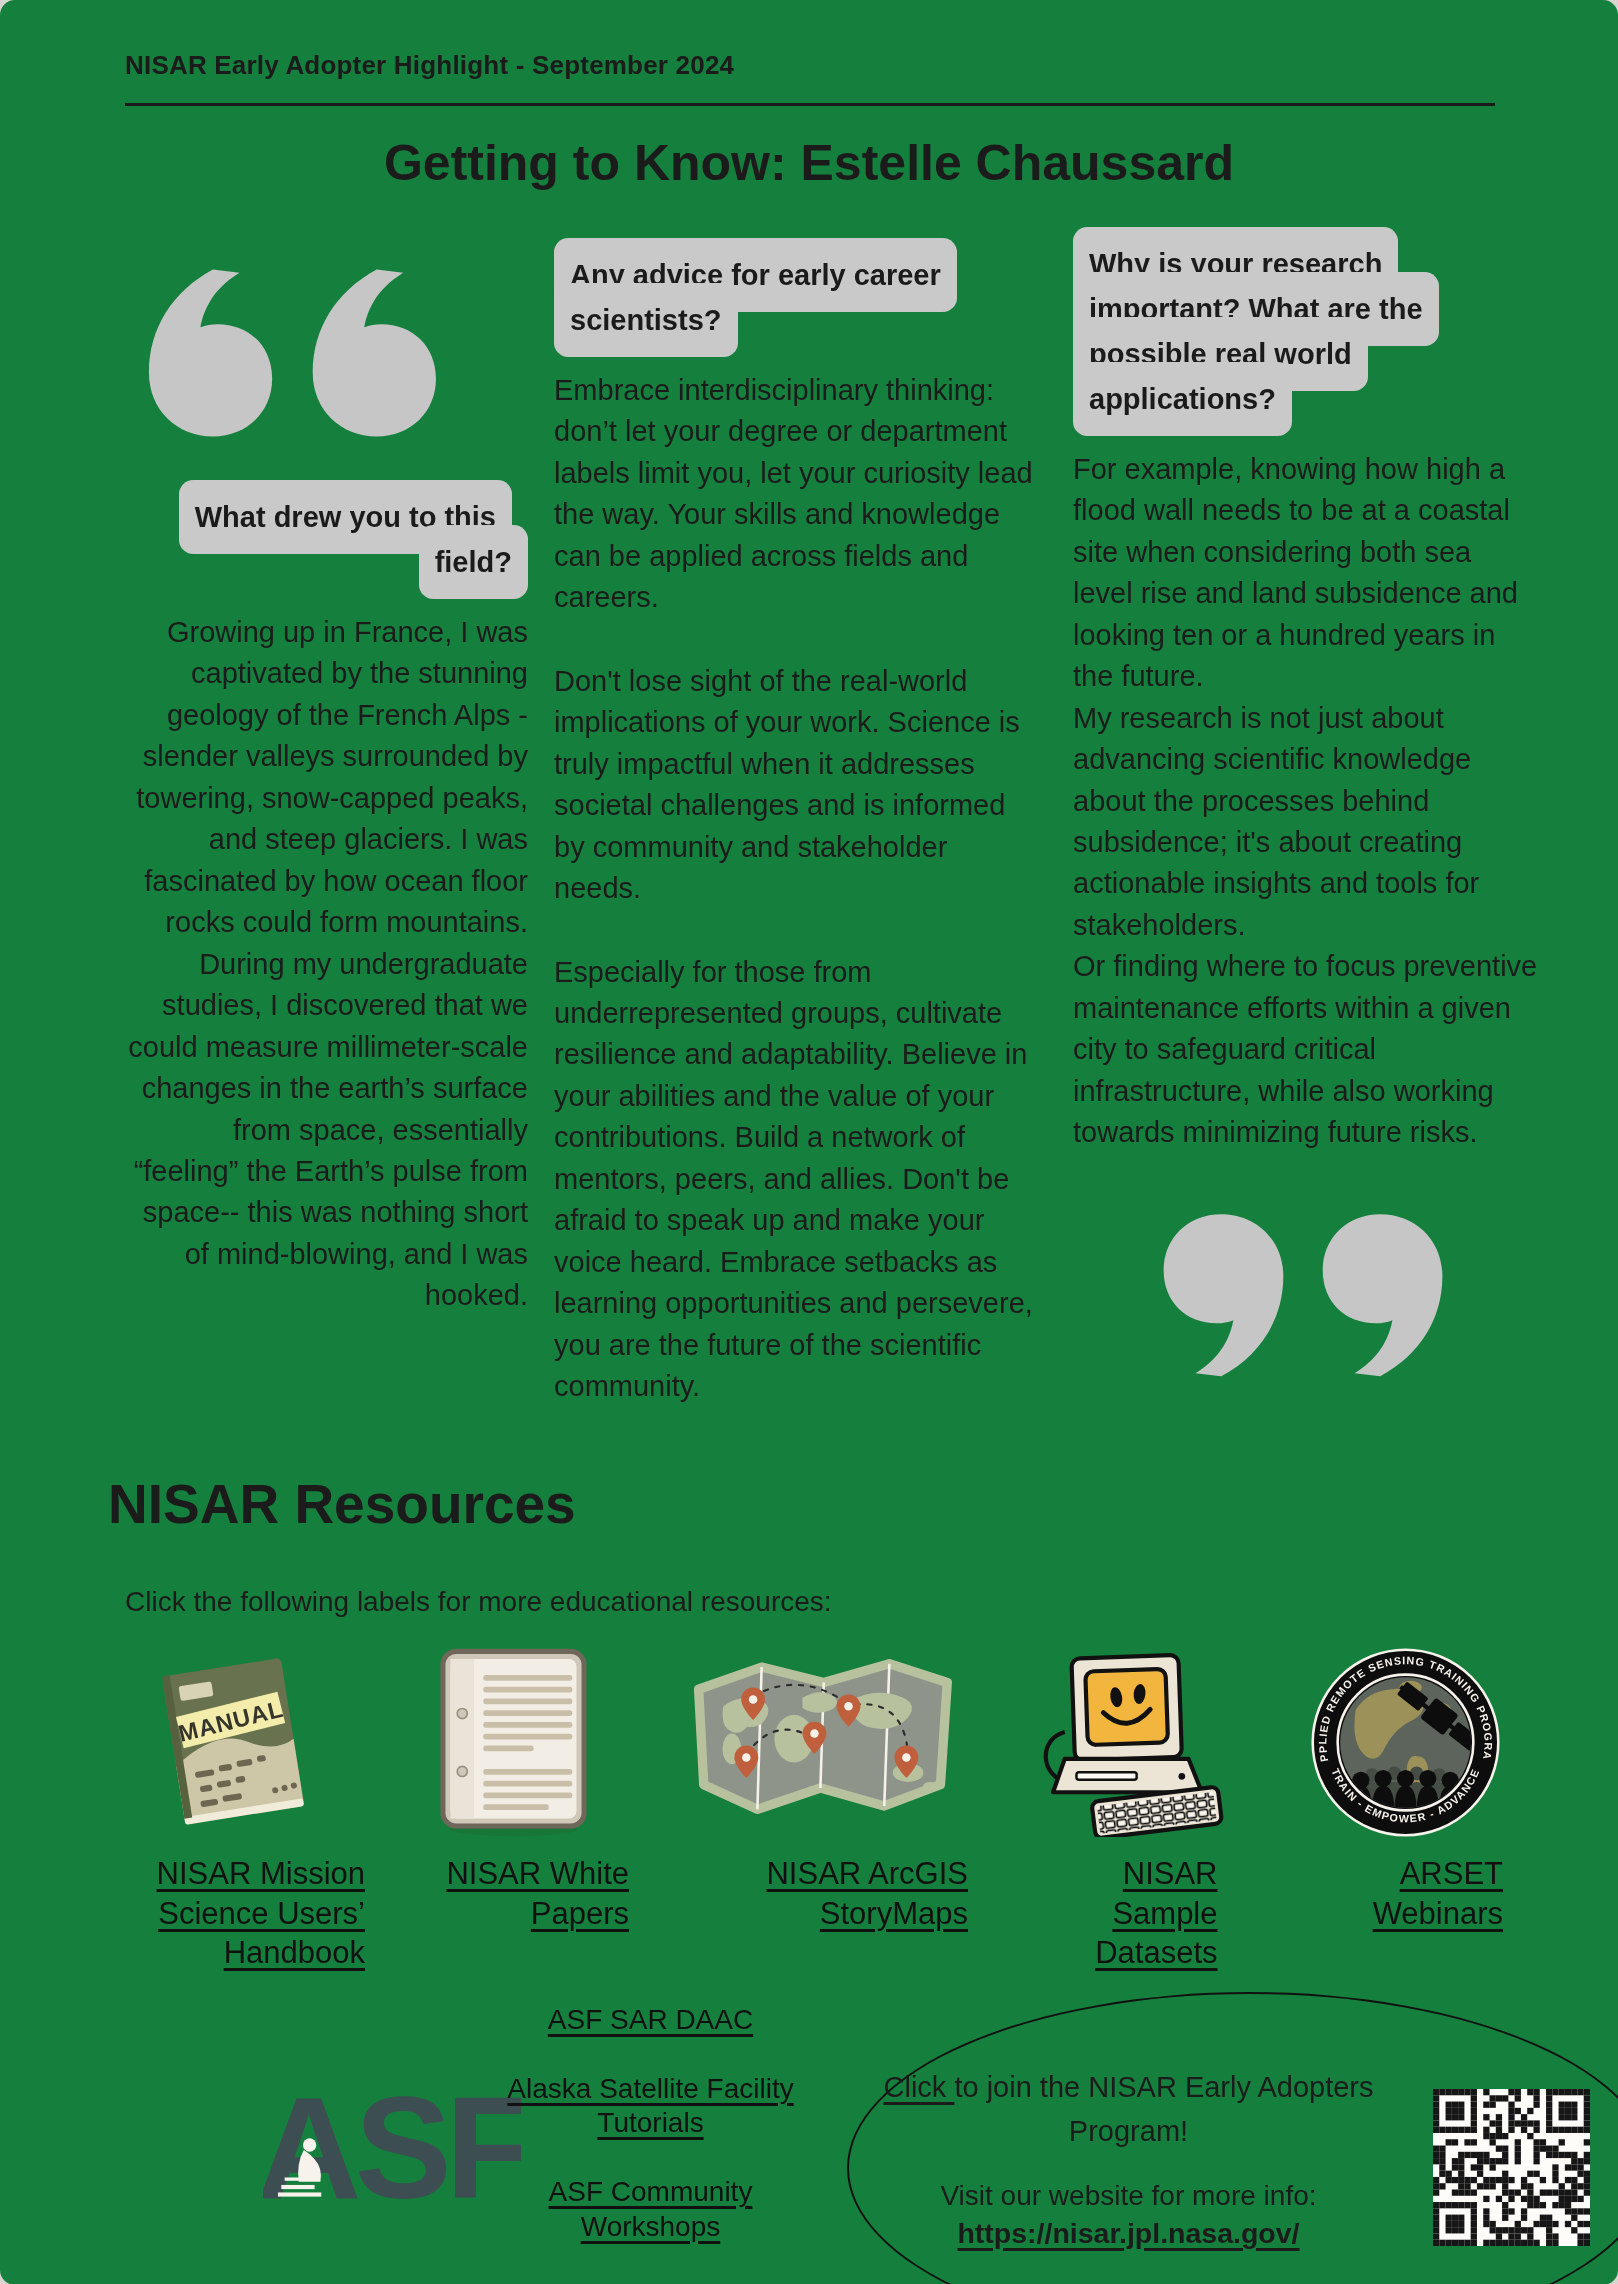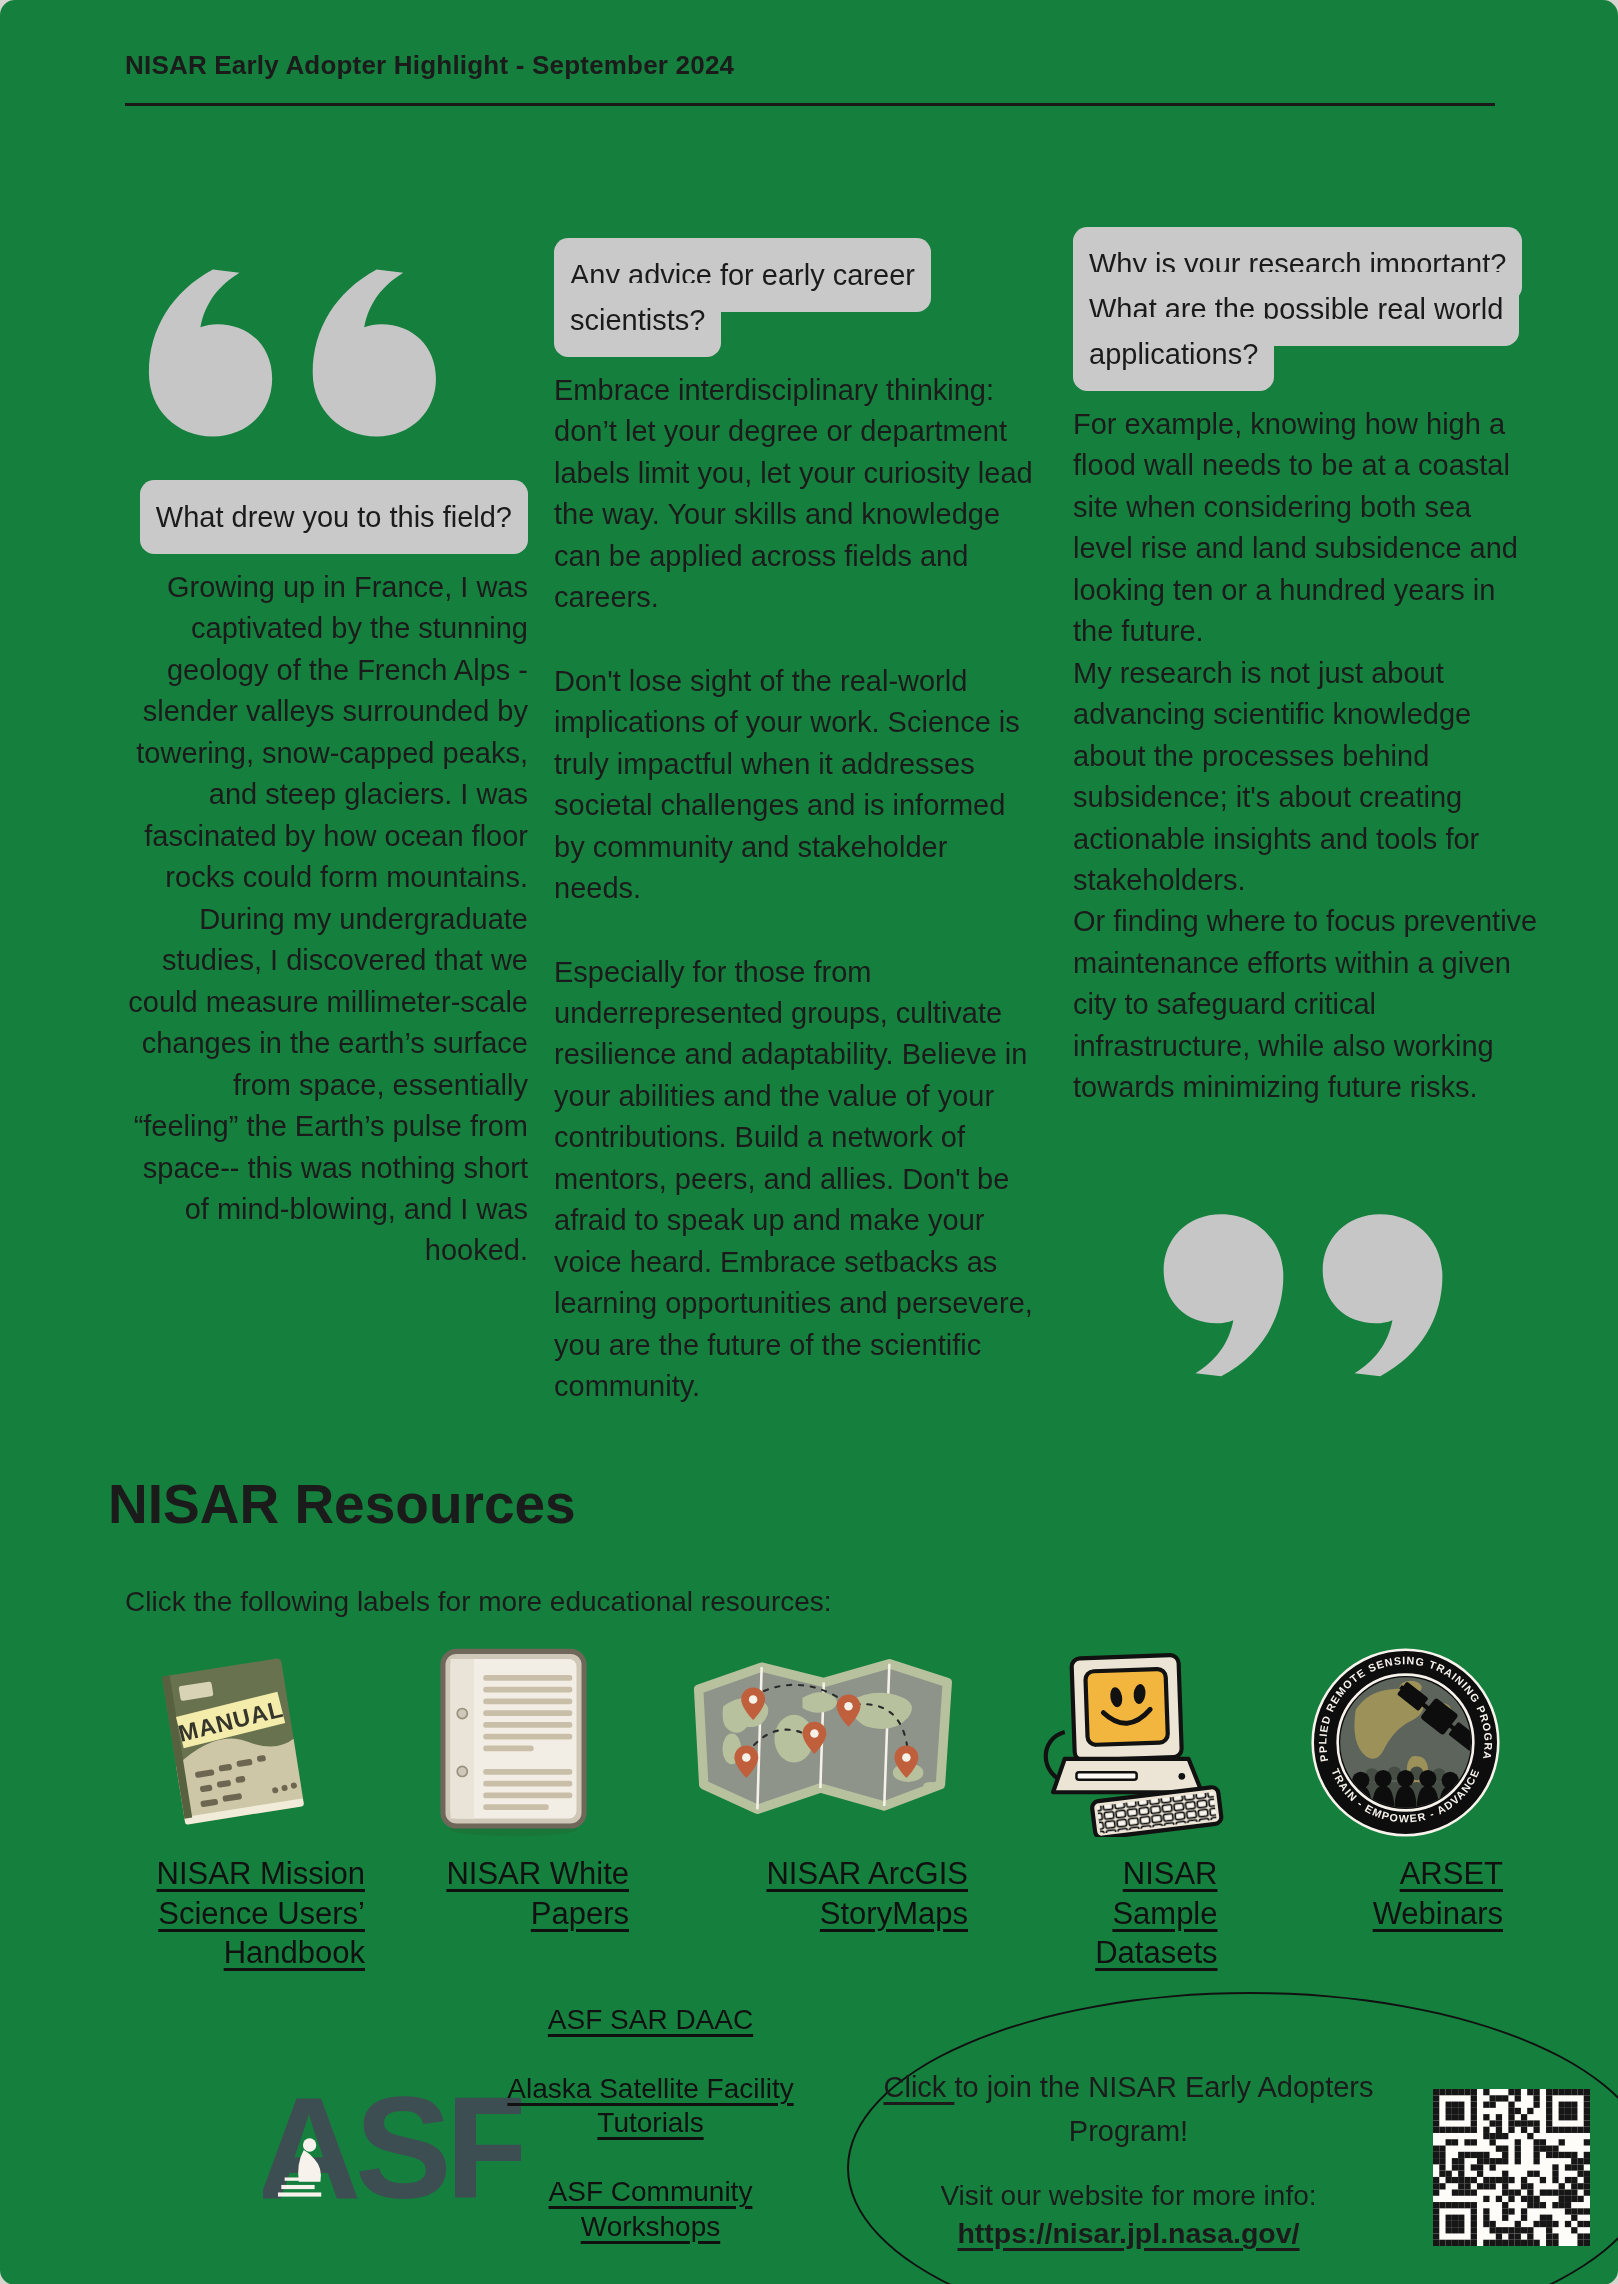--- a/index.html
+++ b/index.html
@@ -12,21 +12,21 @@
   .header-text{position:absolute;left:125px;top:50px;font-size:26px;font-weight:bold;letter-spacing:0.2px;}
   .header-rule{position:absolute;left:125px;top:103px;width:1370px;height:2.7px;background:#1a1a1a;}
   .page-title{position:absolute;left:0;top:134px;width:1618px;text-align:center;font-size:50px;font-weight:bold;}
   
   .bigquote{position:absolute;}
   .bigquote svg{display:block;}
   
   .qa-col{position:absolute;font-size:29px;line-height:1.43;}
   .chip{
     display:inline;background:#c9c9c9;border-radius:14.3px;padding:21px 16px;
-    font-size:29px;font-weight:normal;line-height:1.55;
+    font-size:29px;font-weight:bold;line-height:1.55;
     -webkit-box-decoration-break:clone;box-decoration-break:clone;
   }
   .chip-wrap{margin-bottom:27px;}
   .para{margin:0;}
   .para.gap{margin-bottom:42px;}
   
   .res-heading{position:absolute;left:108px;top:1472px;font-size:55px;font-weight:bold;
     text-decoration-thickness:5.3px;text-underline-offset:10.7px;}
   .res-sub{position:absolute;left:125px;top:1586px;font-size:28px;}
   .res-item{position:absolute;top:1644px;display:flex;flex-direction:column;align-items:center;}
@@ -53,20 +53,21 @@
   .qr{position:absolute;left:1433px;top:2089px;width:157px;height:157px;background:#fdfcf9;}
   .qr svg{display:block;width:157px;height:157px;}
 </style>
 </head>
 <body>
 
 <div class="page">
 
   <div class="header-text">NISAR Early Adopter Highlight - September 2024</div>
   <div class="header-rule"></div>
+  <div class="page-title">Getting to Know: Estelle Chaussard</div>
 
   <div class="bigquote" style="left:138px;top:239px;">
     <svg width="312" height="239" viewBox="0 0 400 240" fill="#c6c6c6">
       <path d="M96 6 C 44 34 14 82 14 138 C 14 186 50 220 96 220 C 140 220 172 188 172 146 C 172 104 142 76 102 76 C 94 76 87 77 80 80 C 86 48 104 26 130 10 Z"></path>
       <path d="M306 6 C 254 34 224 82 224 138 C 224 186 260 220 306 220 C 350 220 382 188 382 146 C 382 104 352 76 312 76 C 304 76 297 77 290 80 C 296 48 314 26 340 10 Z"></path>
     </svg>
   </div>
 
   <div class="qa-col" style="left:125px;top:495px;width:403px;text-align:right;">
     <div class="chip-wrap"><span class="chip">What drew you to this field?</span></div>

